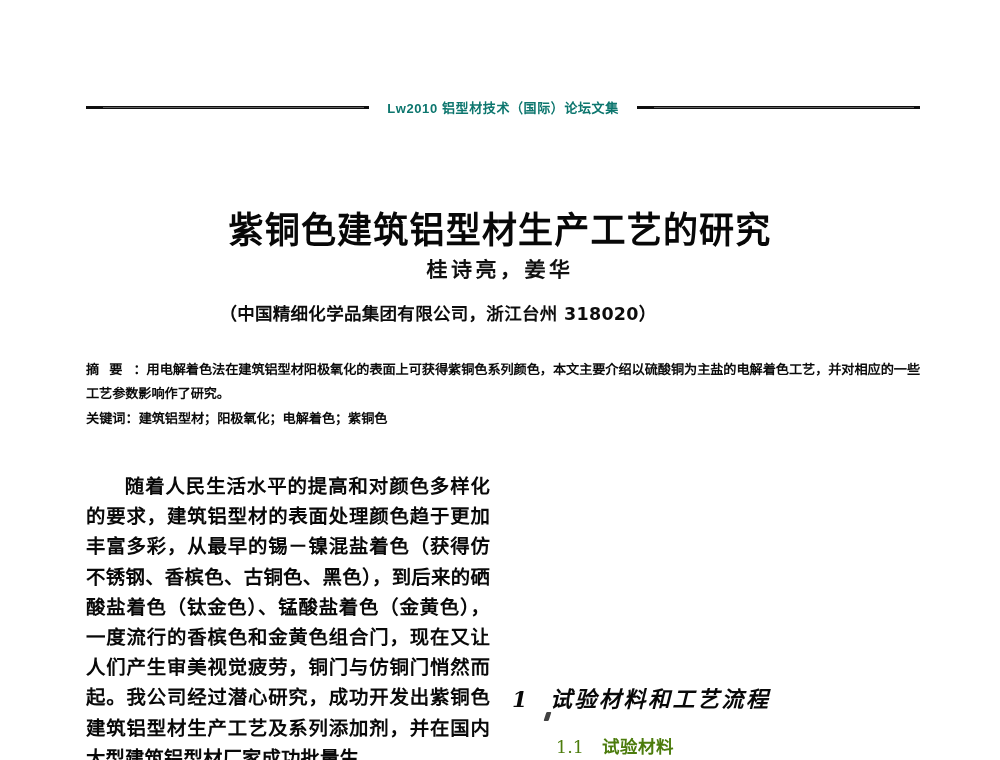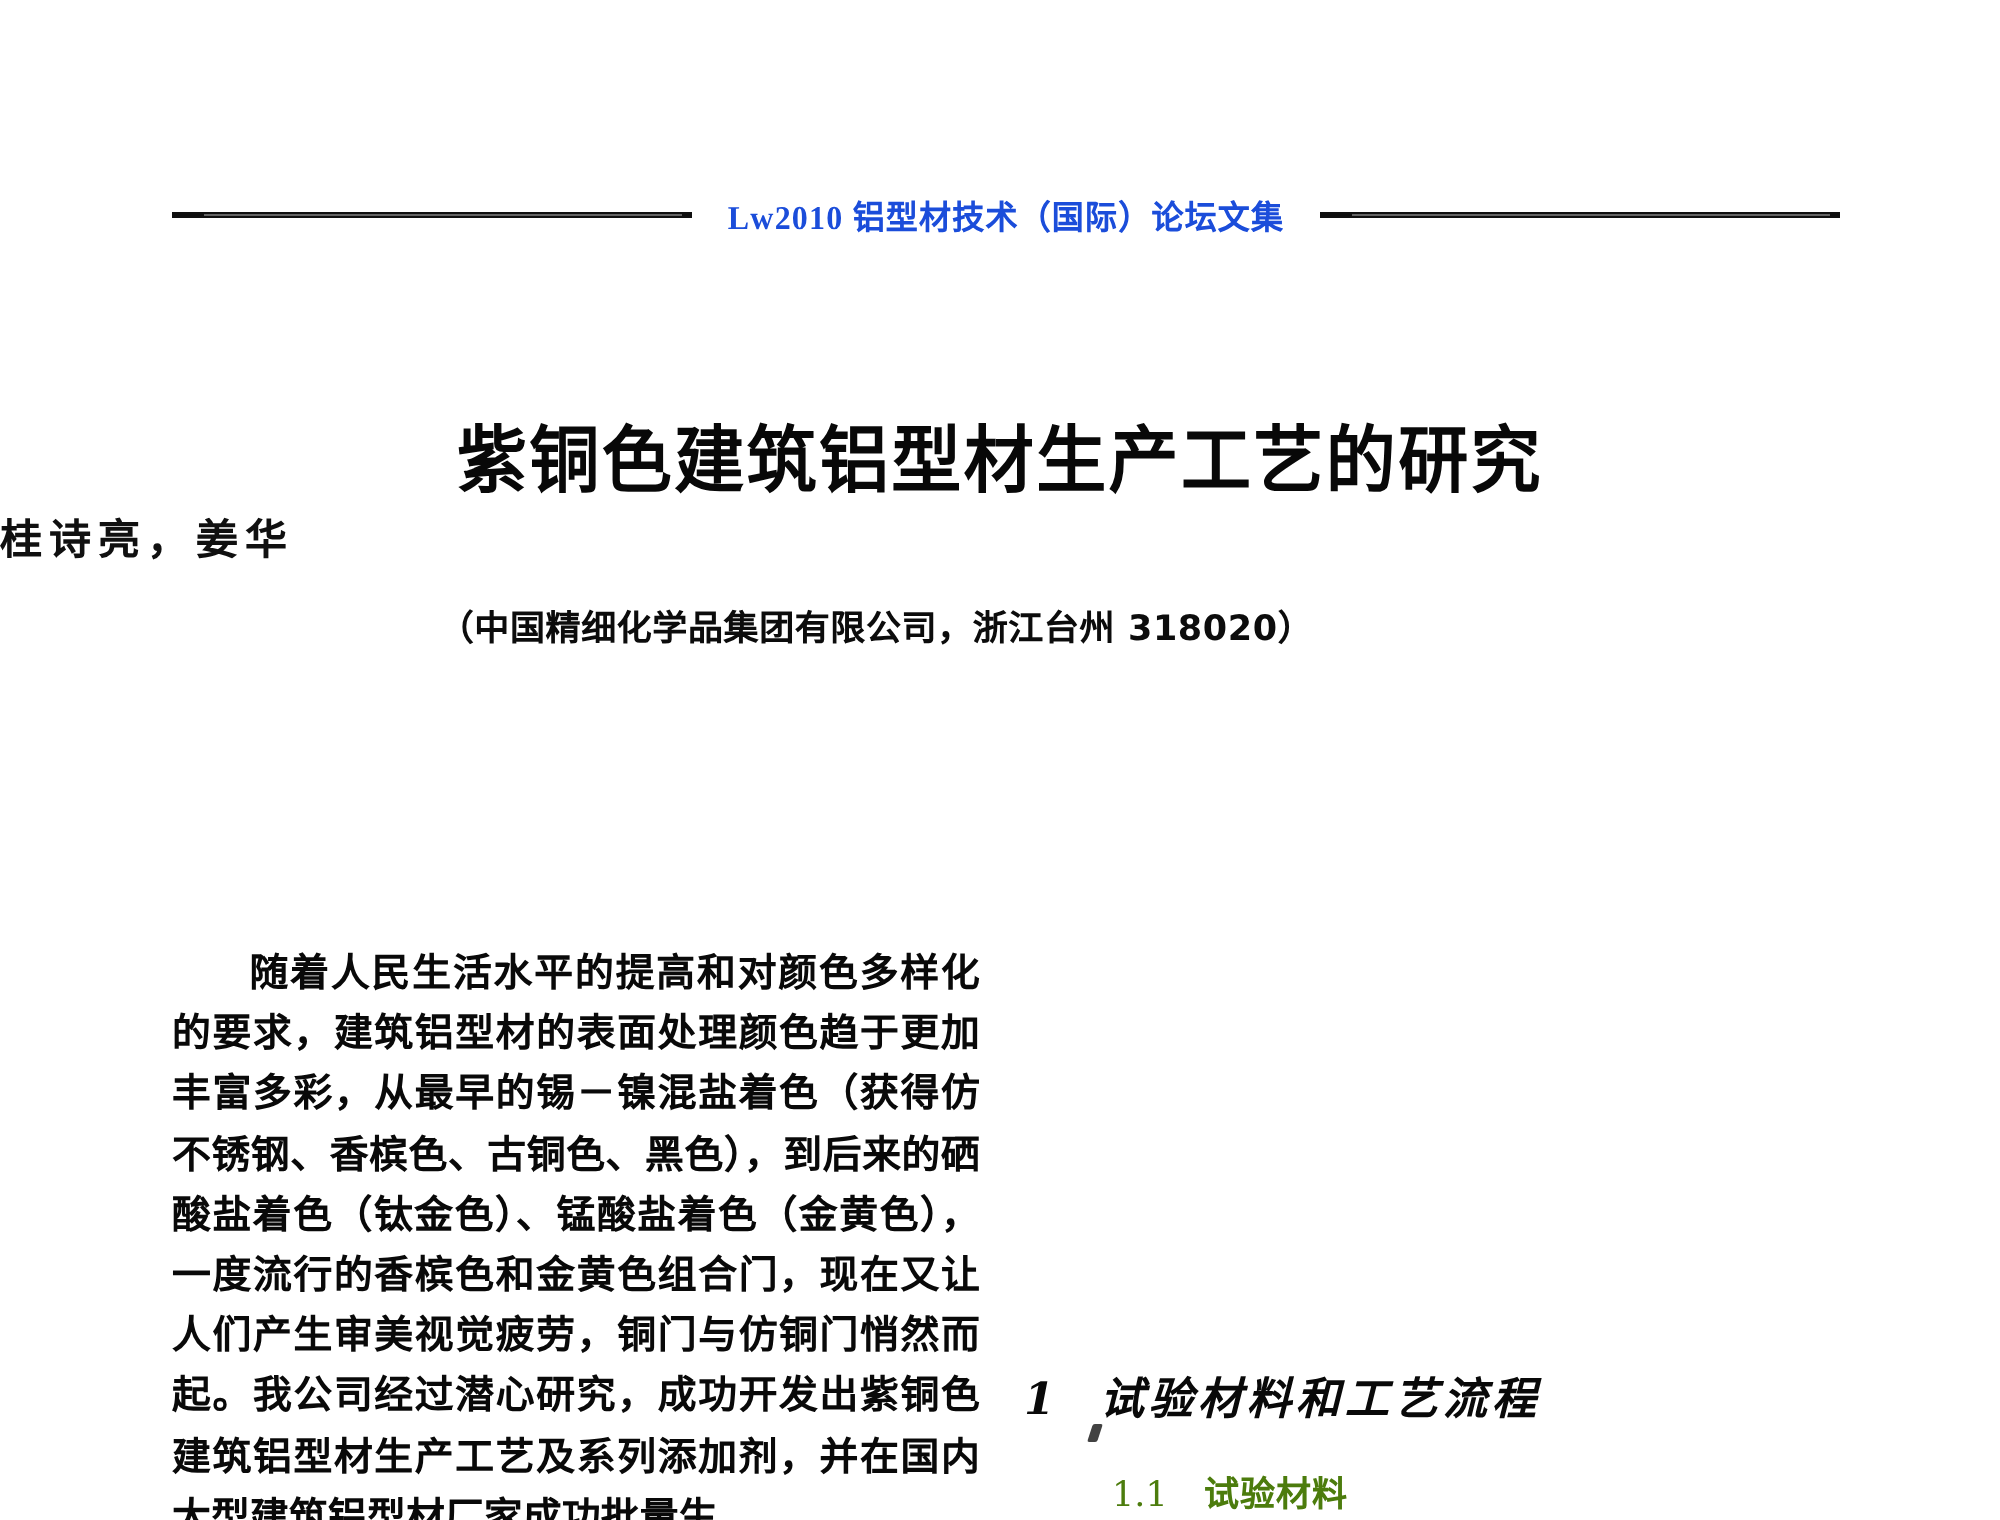--- a/index.html
+++ b/index.html
@@ -43,26 +43,26 @@
     content: "";
     position: absolute;
     left: 6%;
     right: 2%;
     top: 1px;
     height: 1px;
     background: rgba(255,255,255,.35);
   }
   .runhead .rh-text {
     flex: 0 0 auto;
-    font-family: Liberation Serif, serif;
-    font-size: 16px;
+    font-family: Liberation Sans, sans-serif;
+    font-size: 13px;
     font-weight: 700;
     letter-spacing: .6px;
     white-space: nowrap;
-    color: #1d4ed8;
+    color: #0f766e;
     padding: 0 4px;
     transform: scaleY(1.04);
   }
 
   
   .title {
     position: absolute;
     left: 0;
     top: 178px;
     width: 1000px;
@@ -73,21 +73,21 @@
     letter-spacing: 1.2px;
     color: #0a0a0a;
     transform: scaleY(1.05);
   }
 
   .authors {
     position: absolute;
     left: 0;
     top: 253px;
     width: 1000px;
-    text-align: left;
+    text-align: center;
     font-family: "DejaVu Serif", "Liberation Serif", serif;
     font-size: 21px;
     font-weight: 600;
     letter-spacing: 3.5px;
     color: #121212;
   }
 
   .affiliation {
     position: absolute;
     left: 0;
@@ -218,20 +218,25 @@
     <span class="rh-text">Lw2010 铝型材技术（国际）论坛文集</span>
     <span class="rule"></span>
   </div>
 
   <h1 class="title">紫铜色建筑铝型材生产工艺的研究</h1>
 
   <div class="authors">桂诗亮，姜华</div>
 
   <div class="affiliation">（中国精细化学品集团有限公司，浙江台州 318020）</div>
 
+  <div class="abstract-block">
+    <div class="abstract-body"><span class="ab-label">摘要</span><span>：</span><span>用电解着色法在建筑铝型材阳极氧化的表面上可获得紫铜色系列颜色，本文主要介绍以硫酸铜为主盐的电解着色工艺，并对相应的一些工艺参数影响作了研究。</span></div>
+
+    <div class="keywords"><span class="kw-label">关键词</span><span>：</span><span>建筑铝型材；阳极氧化；电解着色；紫铜色</span></div>
+  </div>
 
   <div class="col col-left">
     <p class="indent">随着人民生活水平的提高和对颜色多样化的要求，建筑铝型材的表面处理颜色趋于更加丰富多彩，从最早的锡－镍混盐着色（获得仿不锈钢、香槟色、古铜色、黑色），到后来的硒酸盐着色（钛金色）、锰酸盐着色（金黄色），一度流行的香槟色和金黄色组合门，现在又让人们产生审美视觉疲劳，铜门与仿铜门悄然而起。我公司经过潜心研究，成功开发出紫铜色建筑铝型材生产工艺及系列添加剂，并在国内大型建筑铝型材厂家成功批量生</p>
   </div>
 
 
   <span class="speck"></span>
 
   <div class="sec-h1">
     <span class="num">1</span><span class="txt">试验材料和工艺流程</span>

